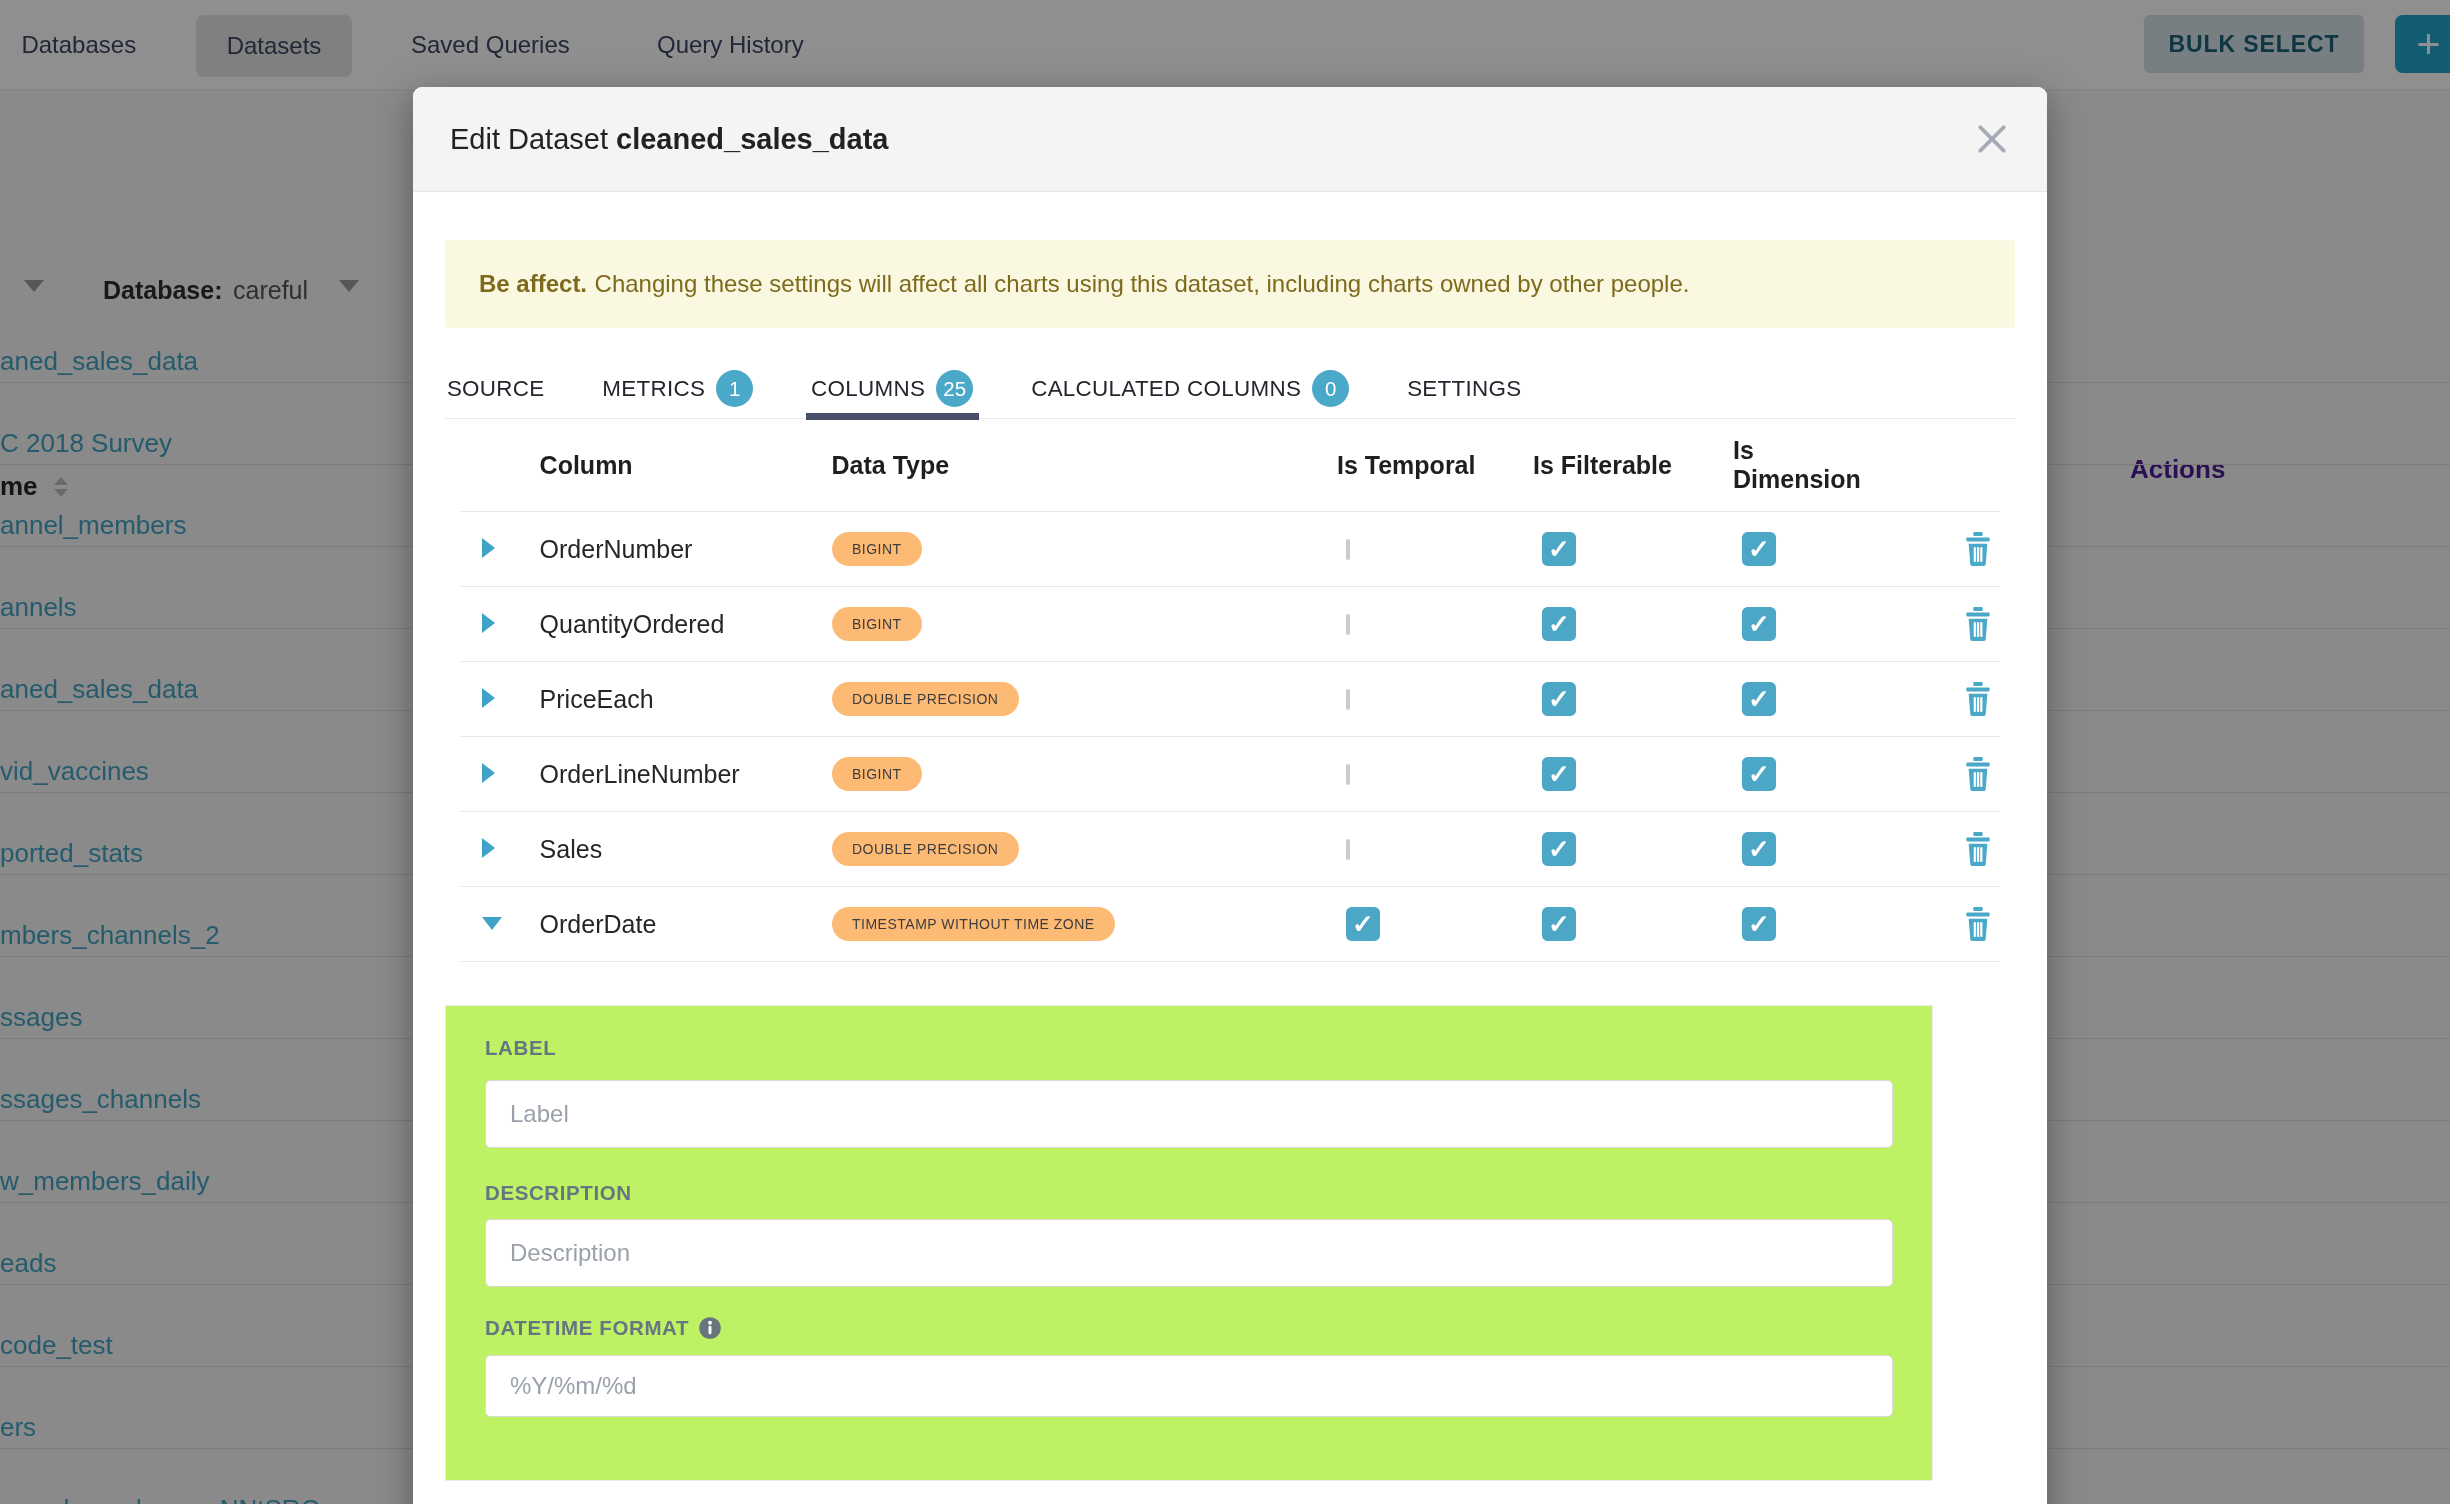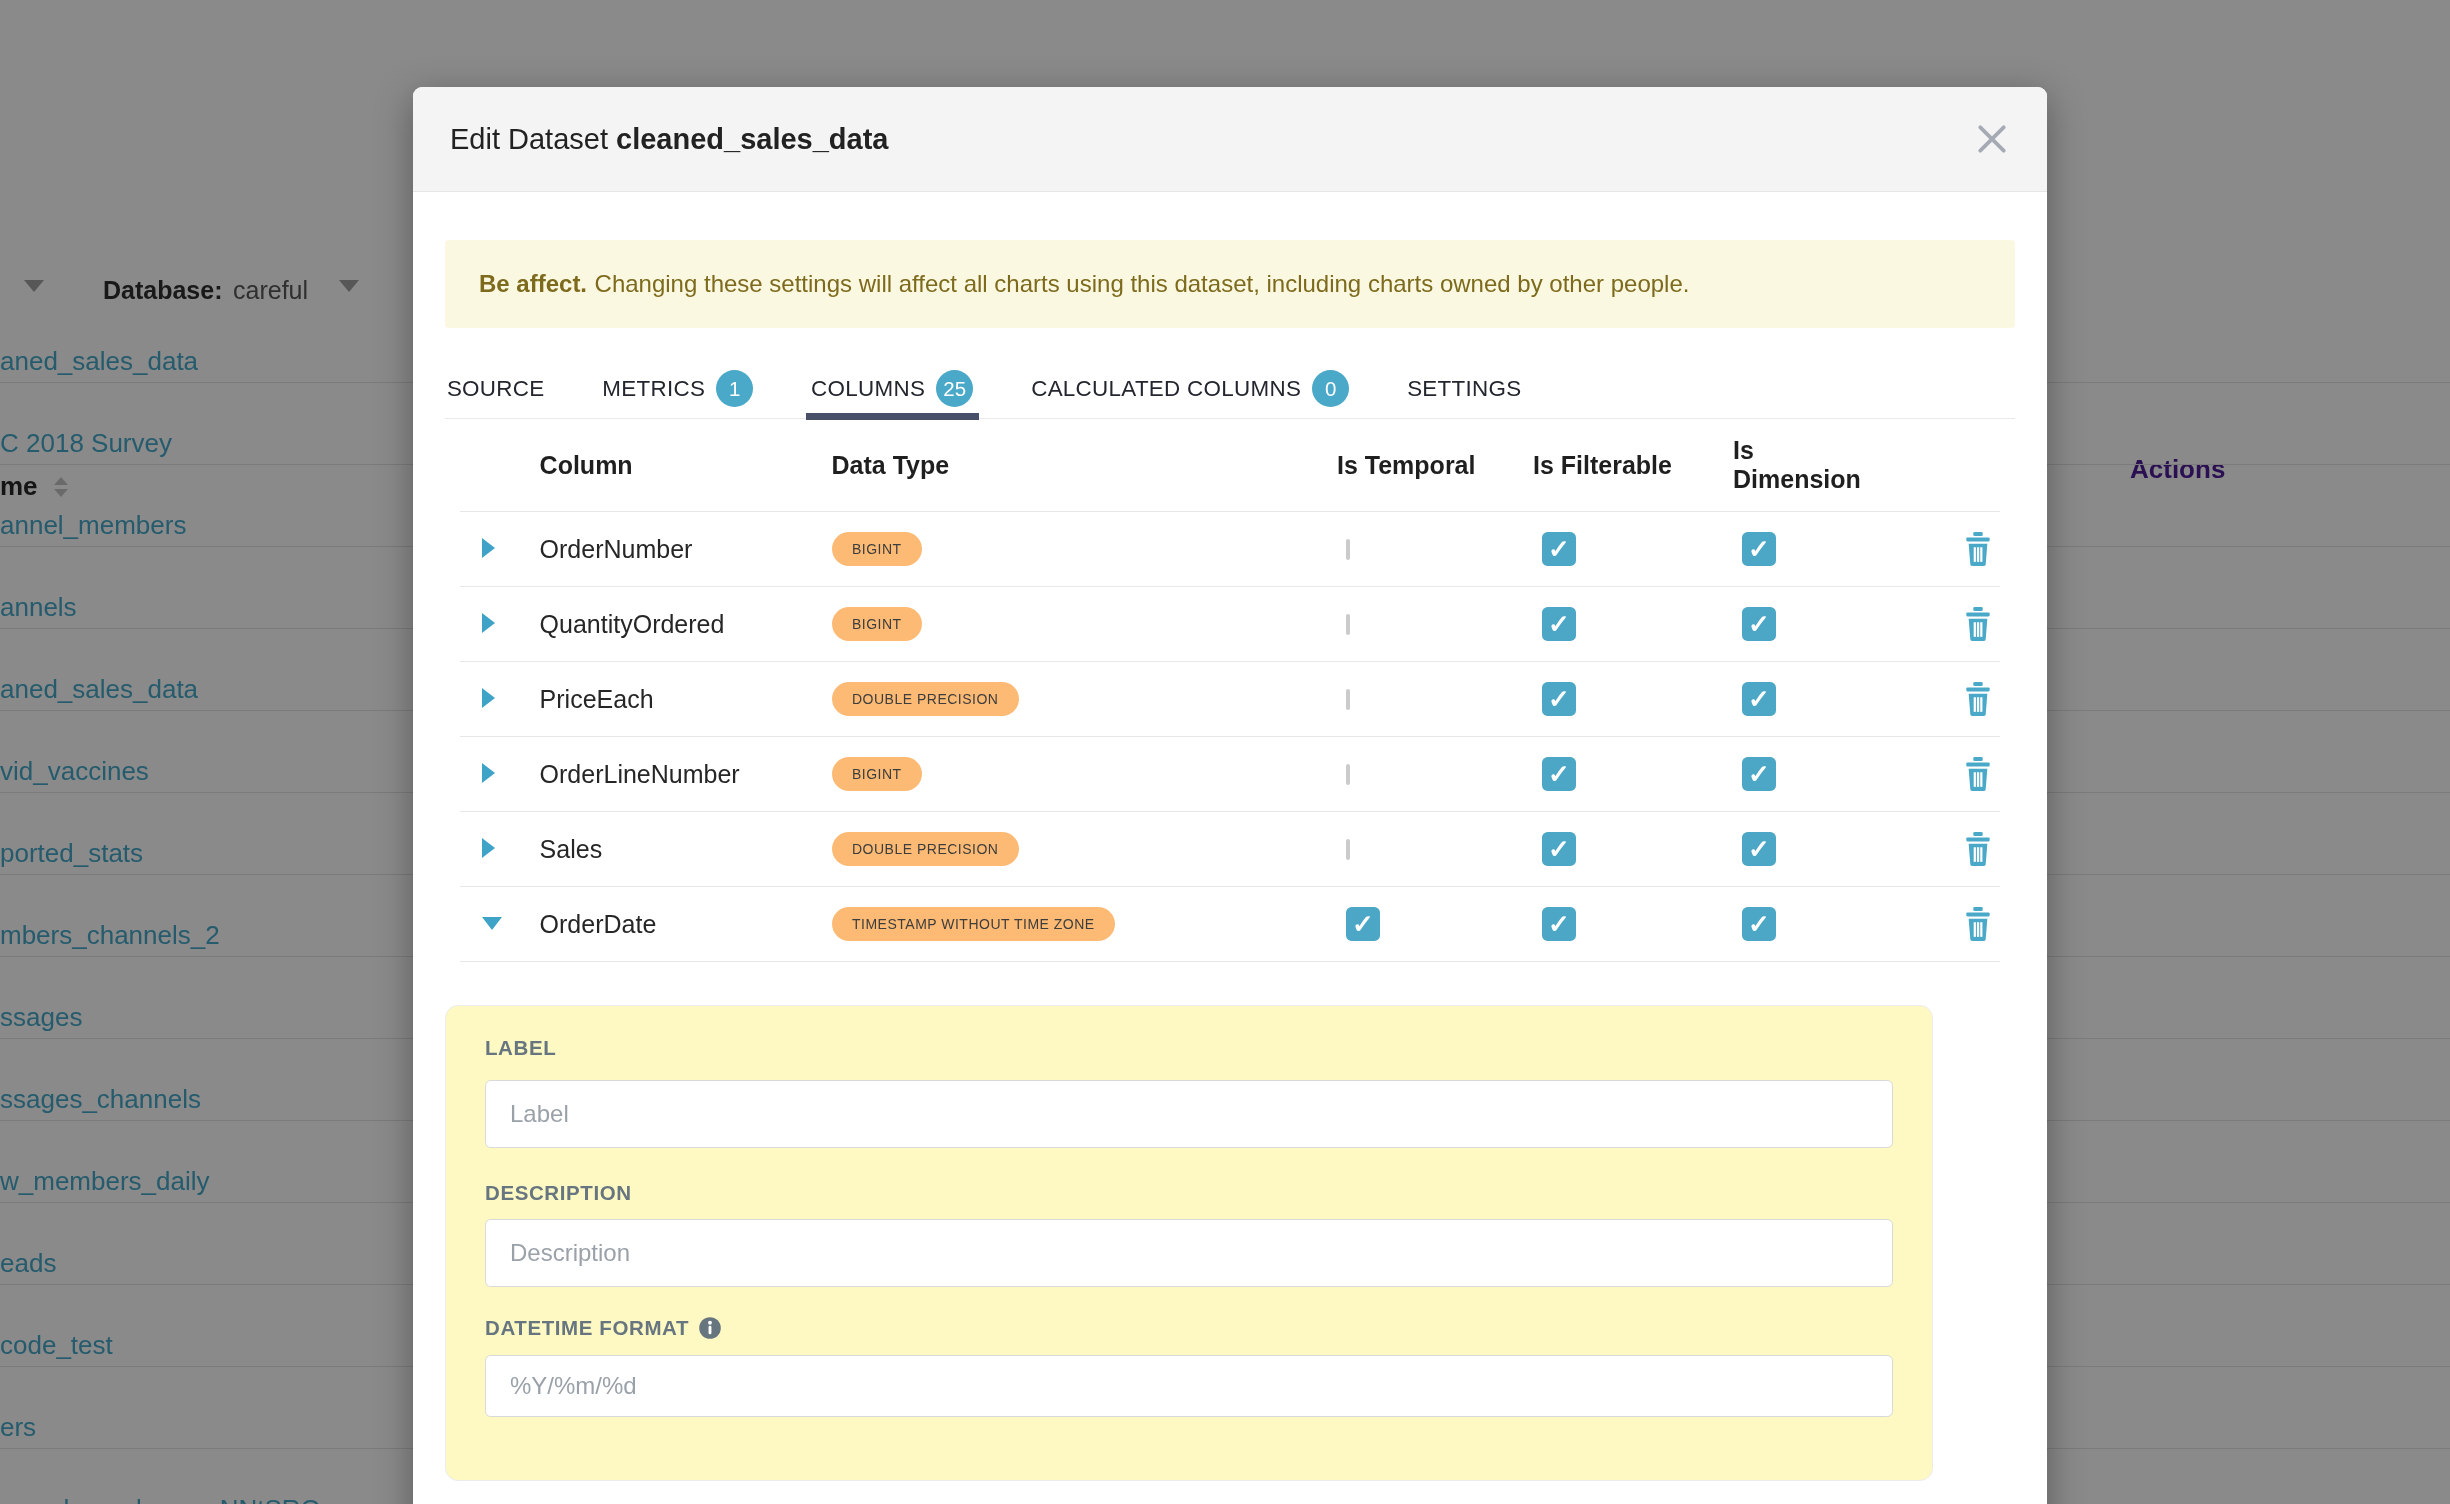--- a/index.html
+++ b/index.html
@@ -67,35 +67,45 @@
   .cell-type { padding-left:7.5px; }
   .type-pill { display:inline-block; background:#fdba74; border-radius:24px; padding:9.3px 20.5px; font-size:14px; letter-spacing:0.5px; color:#3d3d3d; }
   .cell-cb { padding-left:56px; }
   .cb { width:34px; height:34px; border-radius:5.6px; border:2.8px solid #cbcbcb; background:#fff; cursor:pointer; }
   .cb.checked { border:none; background:#4ba7c5; display:flex; align-items:center; justify-content:center; color:#fff; font-size:26px; font-weight:bold; }
   .cell-trash { display:flex; justify-content:flex-end; padding-right:17px; }
   .trash { width:28px; height:34px; cursor:pointer; }
   .trash .tfill { fill:#4aa8c8; }
   .trash .tline { fill:#ffffff; }
 
-  .exp-panel { position:relative; margin-top:43px; width:1488px; height:476px; background:#fef9c3; border:0.9px solid #ececec; border-radius:13px; }
+  .exp-panel { position:relative; margin-top:43px; width:1488px; height:476px; background:#bef264; border:0.9px solid #ececec; border-radius:1px; }
   .fld-label { position:absolute; left:39px; font-size:20.5px; font-weight:bold; letter-spacing:0.6px; color:#66757f; display:flex; align-items:center; gap:9.3px; }
   .fld-input { position:absolute; left:39px; width:1408px; background:#fff; border:0.9px solid #d9d9d9; border-radius:5.6px; font-size:24px; color:#333; padding:0 24px; font-family:"Liberation Sans", sans-serif; }
   .fld-input::placeholder { color:#9aa1a9; opacity:1; }
   .lab-1 { top:30px; } .inp-1 { top:74px; height:68px; }
   .lab-2 { top:175px; } .inp-2 { top:213px; height:68px; }
   .lab-3 { top:310px; } .inp-3 { top:349px; height:62px; }
   .info-ic { width:24px; height:24px; }
 </style>
 </head>
 <body>
 
 <div class="screen">
 
   <div class="bg-page">
+    <div class="navbar">
+      <div class="nav-tab" style="left:21.4px;">Databases</div>
+      <div class="nav-pill" style="left:196px; width:156px;">Datasets</div>
+      <div class="nav-tab" style="left:411px;">Saved Queries</div>
+      <div class="nav-tab" style="left:657px;">Query History</div>
+      <div class="btn-bulk">BULK SELECT</div>
+      <div class="btn-add">
+          <span>+</span>
+        </div>
+    </div>
 
     <div class="filter-row">
       <span class="caret-down fcaret1"></span>
       <span class="db-label">Database:</span>
       <span class="db-value">careful</span>
       <span class="caret-down fcaret2"></span>
     </div>
 
     <div class="bg-table-head">
       <span class="bg-name-h">me</span>

